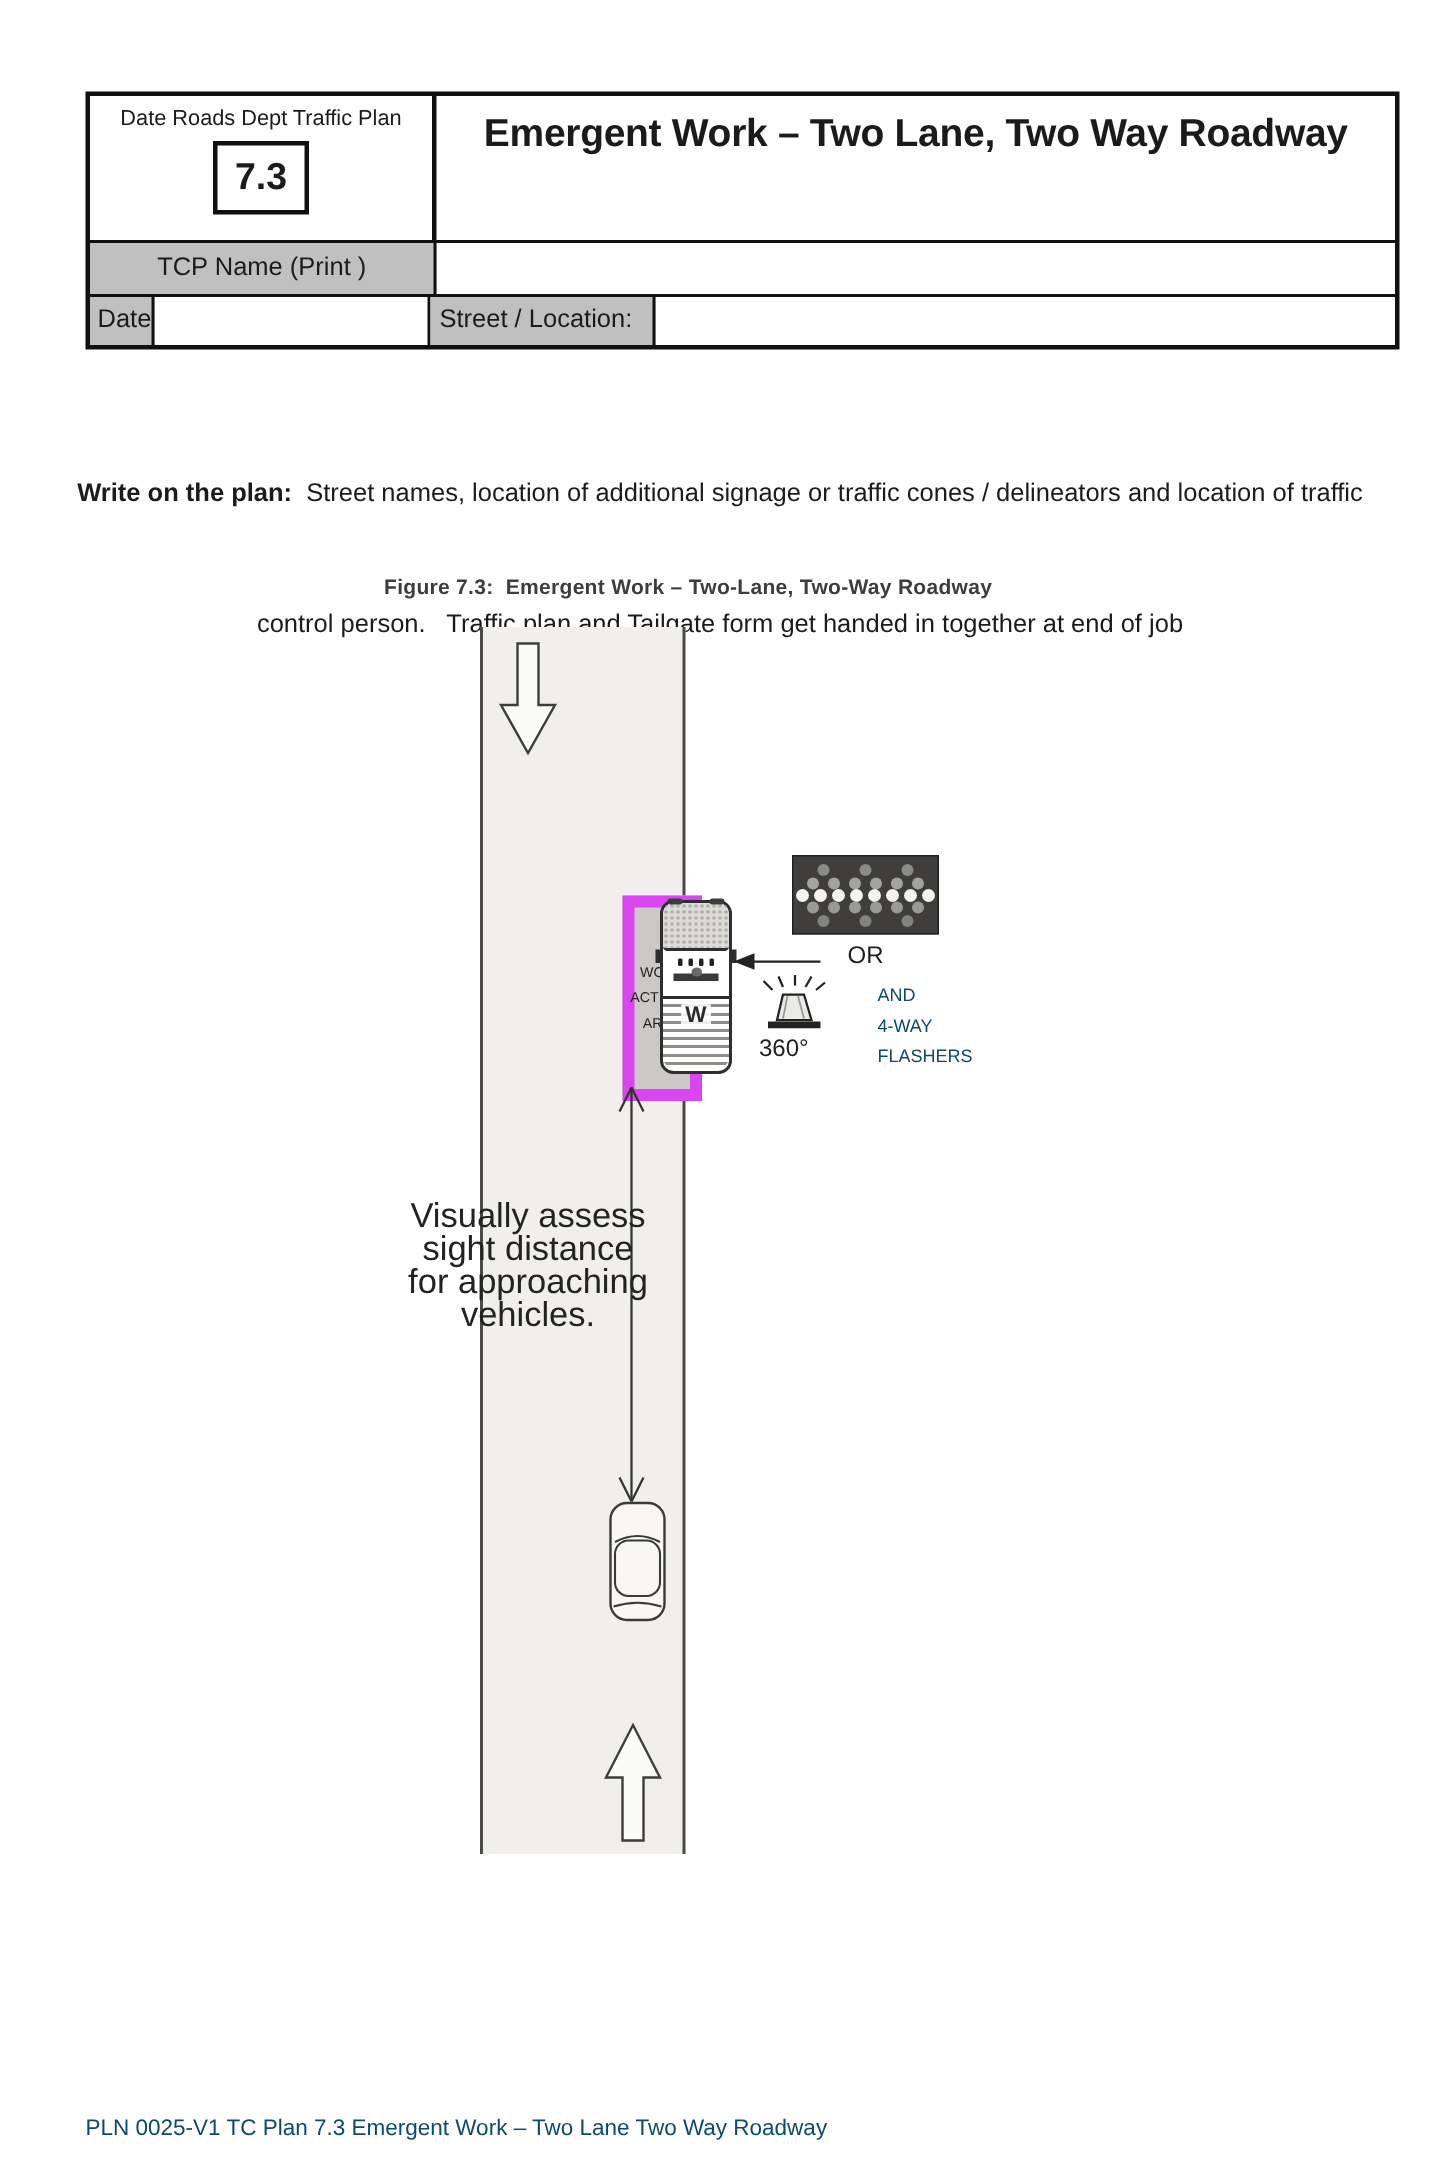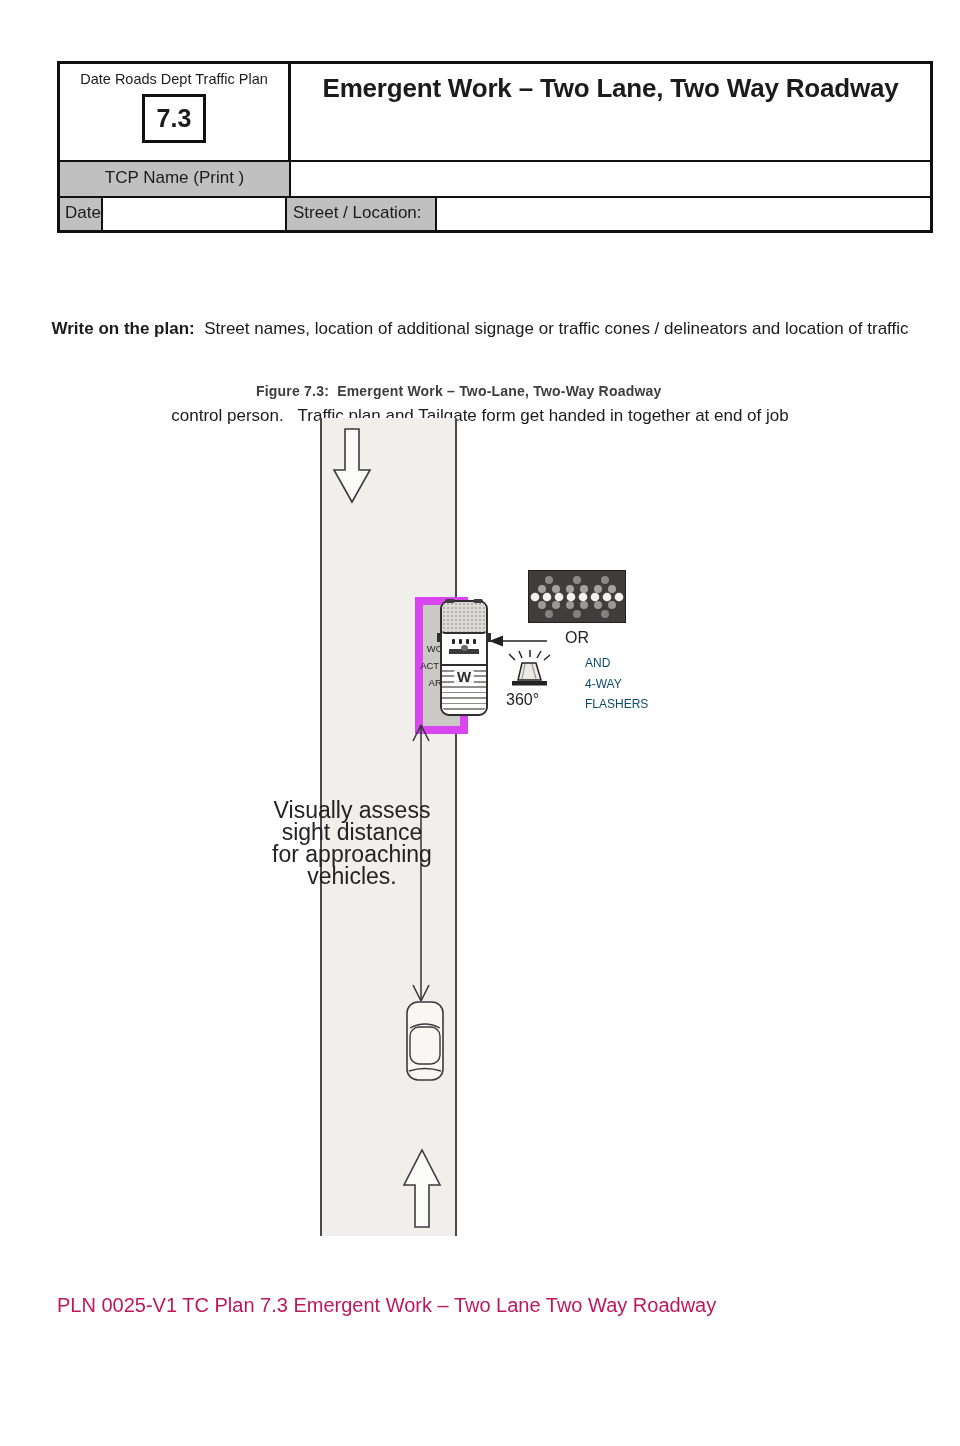--- a/index.html
+++ b/index.html
@@ -65,21 +65,21 @@
   
   .board{position:absolute;left:528px;top:570px;width:98px;height:53px;background:#3f3e3c;border:1px solid #202020;box-sizing:border-box;}
 
   .or-label{position:absolute;left:528px;top:629px;width:98px;text-align:center;font-size:16px;color:#1f1f1f;}
   .flasher-note{position:absolute;left:557px;top:653px;font-size:12px;line-height:20.5px;color:#0c4a6e;white-space:pre-line;margin-left:28px;}
   .beacon-degrees{position:absolute;left:506px;top:691px;font-size:16px;color:#1f1f1f;}
 
   .sight-note{position:absolute;left:266px;top:799px;width:172px;text-align:center;font-size:23px;line-height:22px;
               color:#232323;white-space:pre-line;}
 
-  .footer{position:absolute;left:57px;top:1294px;font-size:20px;color:#be185d;}
+  .footer{position:absolute;left:57px;top:1410px;font-size:15px;color:#0c4a6e;}
 </style>
 </head>
 <body>
 
 <div class="page">
 
   <div class="hdr-table">
     <div class="hdr-row hdr-row1">
       <div class="hdr-c1">
         <div class="org">Date Roads Dept Traffic Plan</div>

